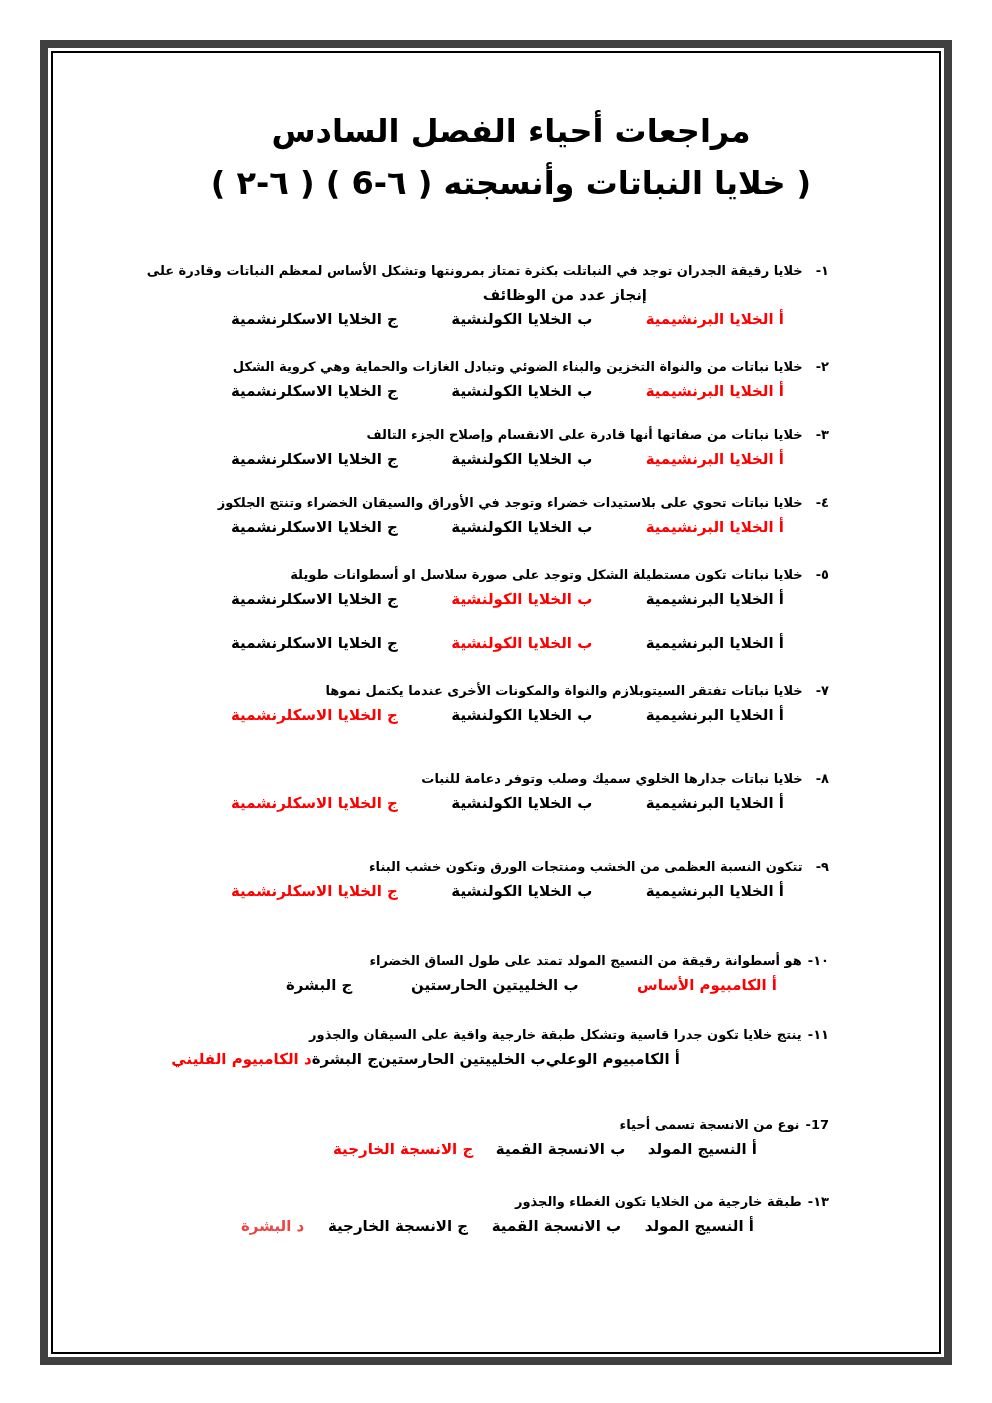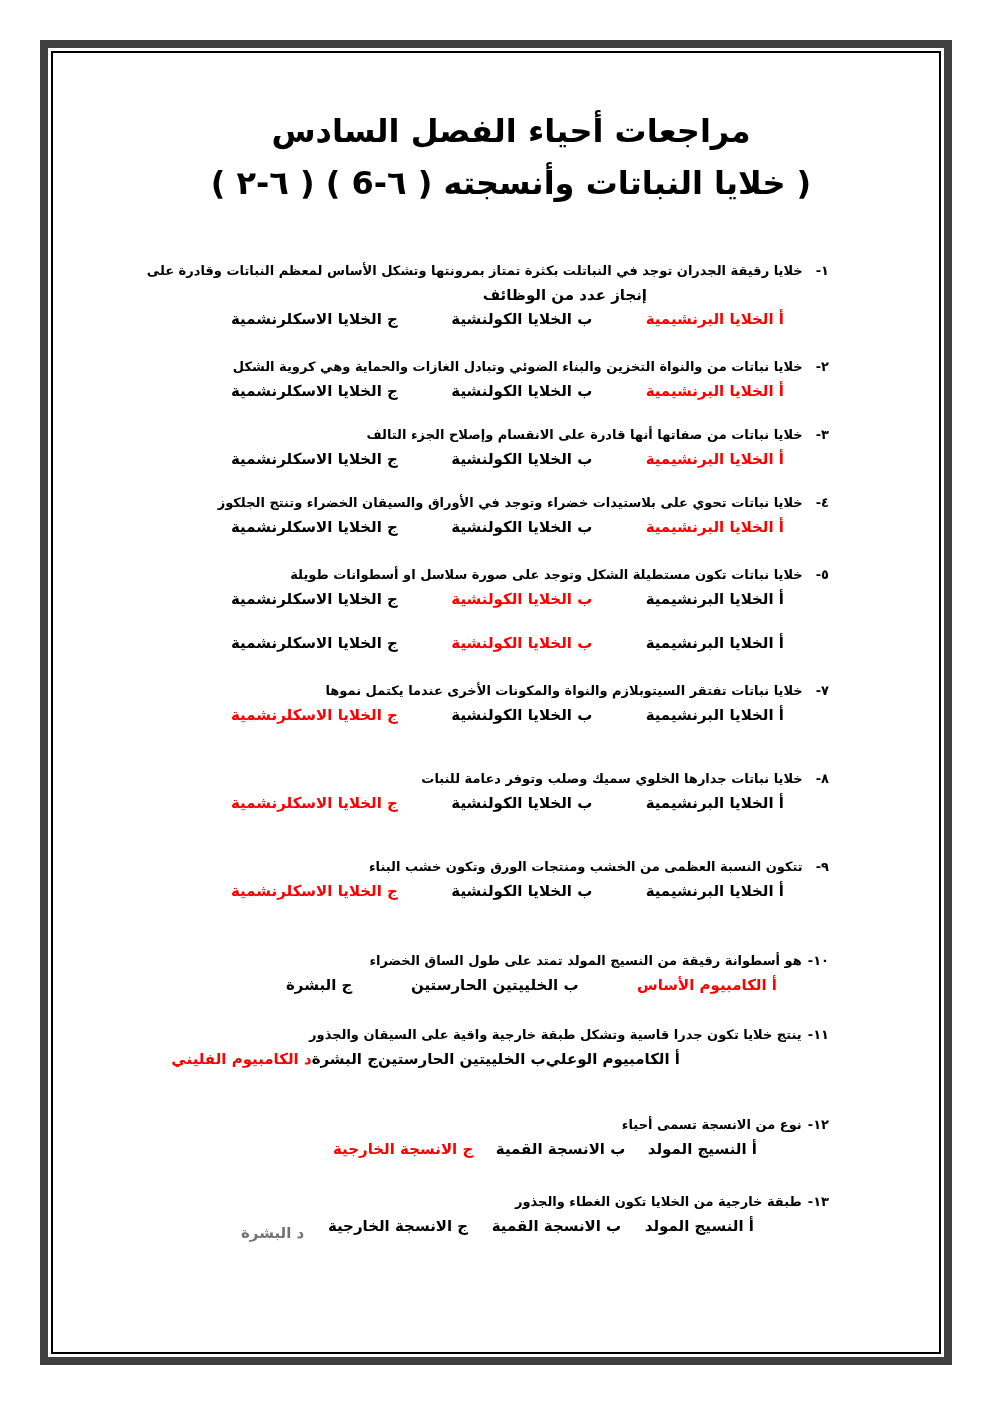--- a/index.html
+++ b/index.html
@@ -207,36 +207,36 @@
         <div class="q-opts opts-q11">
           <span style="color: rgb(0, 0, 0);">أ الكامبيوم الوعلي</span>
           <span style="color: rgb(0, 0, 0);">ب الخلييتين الحارستين</span>
           <span style="color: rgb(0, 0, 0);">ج البشرة</span>
           <span style="color: rgb(255, 0, 0);">د الكامبيوم الفليني</span>
         </div>
       </div>
 
       <div class="q g29">
         <div class="q-line">
-          <span class="q-num q-num-sm">١٢-</span><span class="q-text">نوع من الانسجة تسمى أحياء</span>
+          <span class="q-num q-num-sm">17-</span><span class="q-text">نوع من الانسجة تسمى أحياء</span>
         </div>
         <div class="q-opts opts-q12">
           <span style="color: rgb(0, 0, 0);">أ النسيج المولد</span>
           <span style="color: rgb(0, 0, 0);">ب الانسجة القمية</span>
           <span style="color: rgb(255, 0, 0);">ج الانسجة الخارجية</span>
         </div>
       </div>
 
       <div class="q">
         <div class="q-line">
           <span class="q-num q-num-sm">١٣-</span><span class="q-text">طبقة خارجية من الخلايا تكون الغطاء والجذور</span>
         </div>
         <div class="q-opts opts-q13">
           <span style="color: rgb(0, 0, 0);">أ النسيج المولد</span>
           <span style="color: rgb(0, 0, 0);">ب الانسجة القمية</span>
           <span style="color: rgb(0, 0, 0);">ج الانسجة الخارجية</span>
-          <span style="color: #737373; margin-top: 7px;">د البشرة</span>
+          <span style="color: #ef4444;">د البشرة</span>
         </div>
       </div>
 
     </div>
   </div>
 </div>
 
 </body></html>

